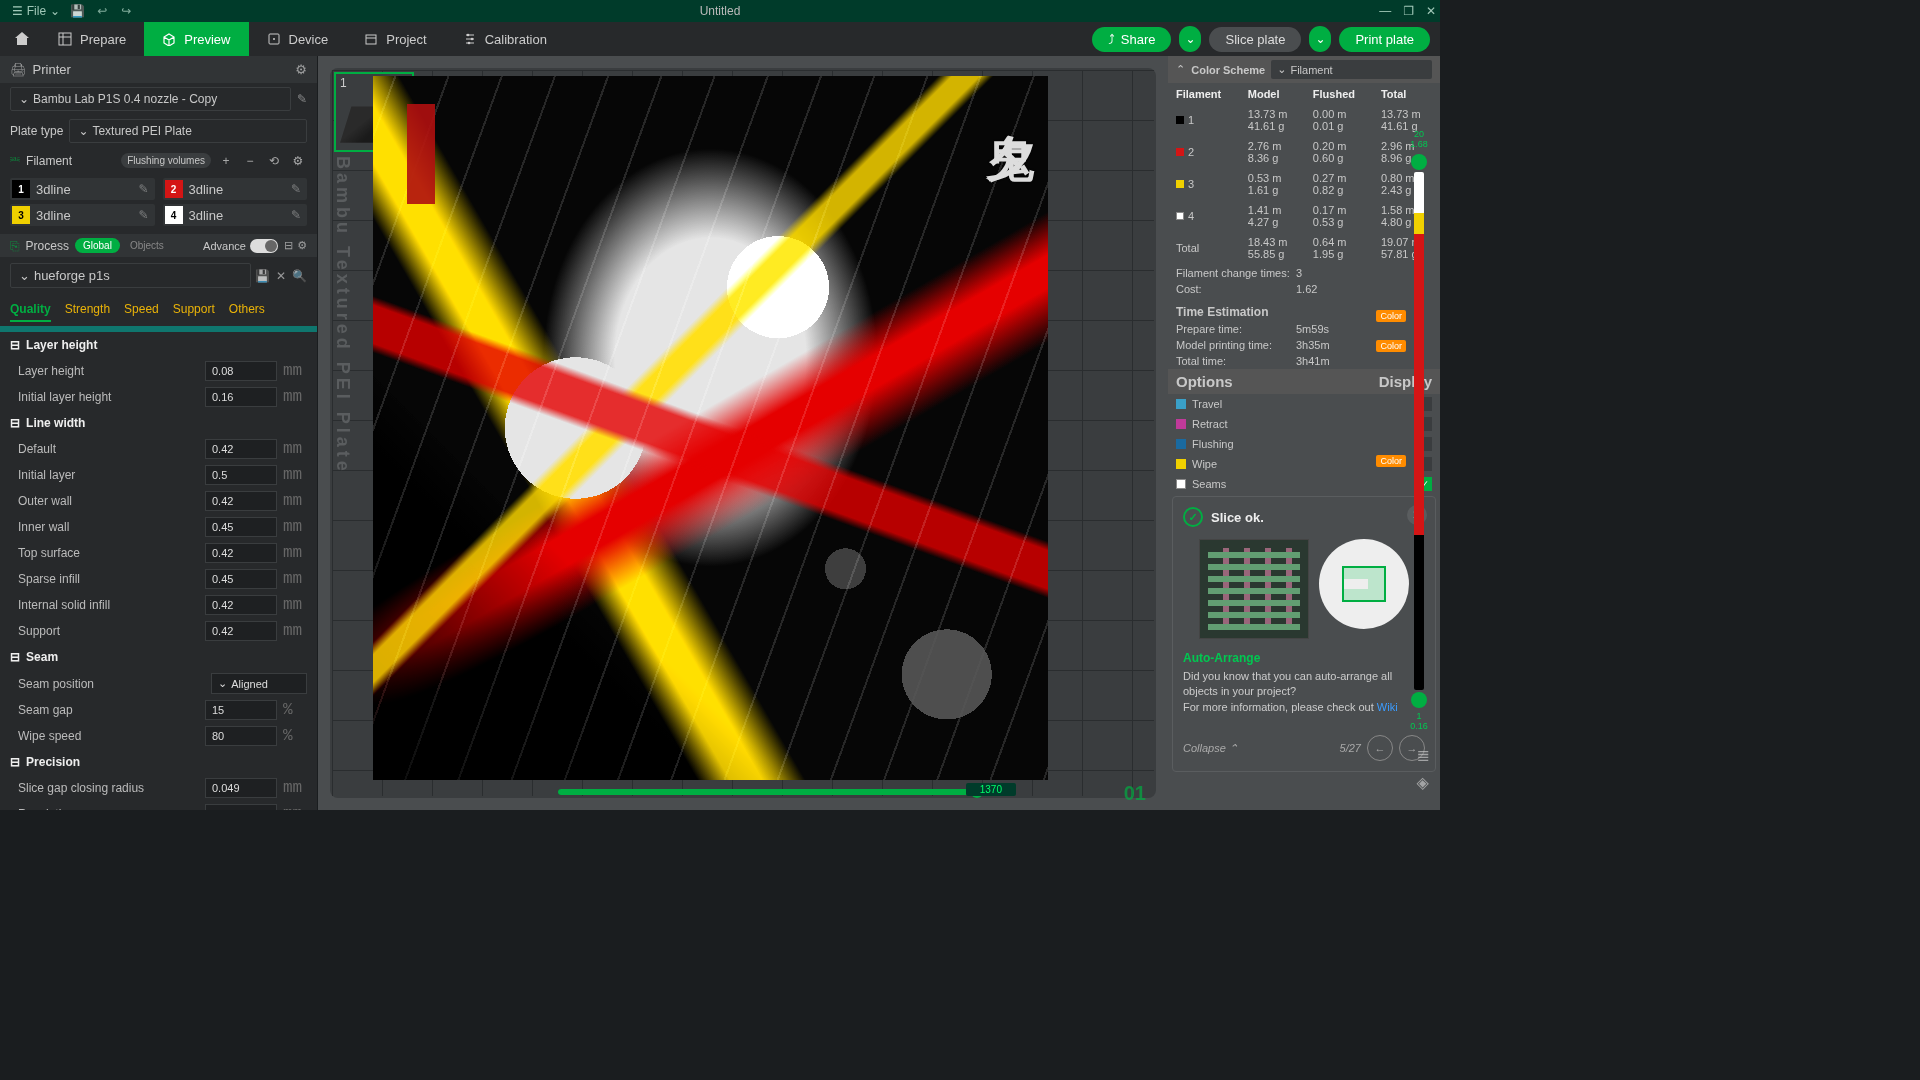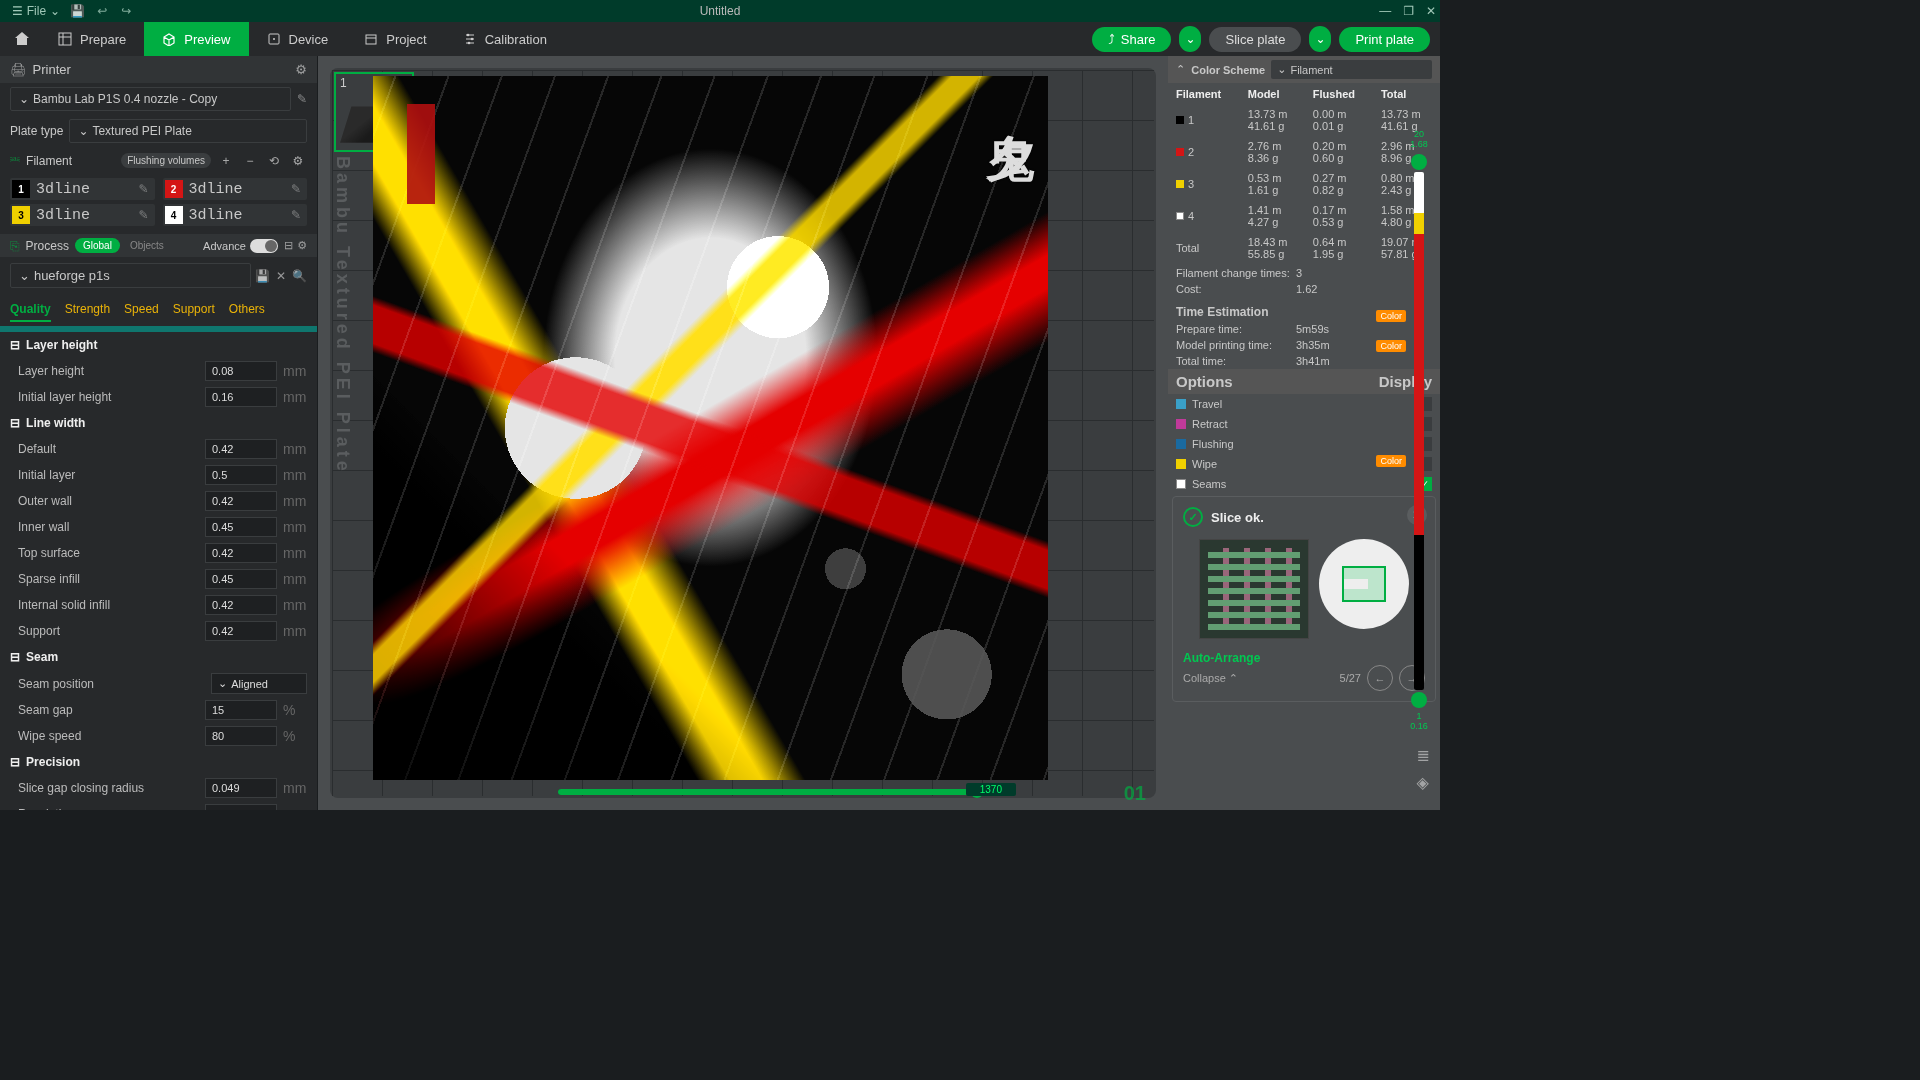--- a/index.html
+++ b/index.html
@@ -27,42 +27,42 @@
 .section-header .gear{margin-left:auto;cursor:pointer;opacity:0.7;}
 .dropdown-row{display:flex;align-items:center;padding:4px 10px;gap:6px;}
 .dropdown{flex:1;background:#27292b;border:1px solid #3a3d3f;padding:4px 8px;border-radius:2px;display:flex;align-items:center;cursor:pointer;font-size:12px;}
 .plate-row{display:flex;align-items:center;padding:4px 10px;gap:6px;font-size:12px;}
 .fil-header{display:flex;align-items:center;padding:6px 10px;gap:6px;}
 .fil-header .fv-btn{font-size:10px;background:#3a3d3f;padding:2px 6px;border-radius:8px;cursor:pointer;}
 .fil-header .small-btn{width:18px;text-align:center;cursor:pointer;opacity:0.8;}
 .fil-grid{display:grid;grid-template-columns:1fr 1fr;gap:4px 8px;padding:4px 10px 8px;}
 .fil-item{display:flex;align-items:center;gap:6px;background:#313436;border-radius:2px;padding:2px;}
 .fil-swatch{width:18px;height:18px;display:flex;align-items:center;justify-content:center;font-size:10px;font-weight:bold;}
-.fil-name{flex:1;font-size:15px;font-family:Liberation Mono, monospace;}
+.fil-name{flex:1;font-size:13px;}
 .fil-edit{opacity:0.5;cursor:pointer;padding:0 4px;}
 .process-bar{display:flex;align-items:center;padding:4px 10px;gap:6px;background:#313436;}
 .global-tag{background:#00ae42;color:#fff;font-size:10px;padding:2px 8px;border-radius:8px;}
 .objects-tag{font-size:10px;color:#888;padding:2px 4px;}
 .advance-toggle{margin-left:auto;display:flex;align-items:center;gap:4px;font-size:11px;}
 .toggle{width:28px;height:14px;background:#ddd;border-radius:7px;position:relative;}
 .toggle::after{content:"";position:absolute;width:12px;height:12px;border-radius:50%;background:#666;top:1px;right:1px;}
 .proc-tools{display:flex;gap:4px;}
 .proc-tools span{cursor:pointer;opacity:0.7;font-size:11px;}
 .preset-row{display:flex;align-items:center;padding:6px 10px;gap:4px;}
 .preset-row .dropdown{font-size:13px;}
 .preset-icons{display:flex;gap:6px;}
 .preset-icons span{cursor:pointer;opacity:0.7;}
 .param-tabs{display:flex;padding:4px 10px;gap:14px;border-bottom:6px solid #0f766e;}
 .param-tab{padding:4px 0;color:#eab308;font-size:12px;cursor:pointer;}
 .param-tab.active{color:#00ae42;border-bottom:2px solid #00ae42;font-weight:bold;}
 .param-section-title{display:flex;align-items:center;gap:6px;padding:6px 10px;font-size:12px;font-weight:bold;color:#eee;background:#27292b;}
 .param-row{display:flex;align-items:center;padding:3px 10px 3px 18px;gap:6px;}
 .param-label{flex:1;font-size:12px;color:#bbb;}
 .param-input{width:72px;background:#1e2022;border:1px solid #3a3d3f;color:#ddd;padding:3px 6px;font-size:11px;}
-.param-unit{width:24px;font-size:14px;color:#666;text-align:left;}
+.param-unit{width:24px;font-size:16px;color:#666;text-align:left;font-family:Liberation Mono, monospace;}
 
 .viewport{flex:1;background:#4a4d4f;position:relative;overflow:hidden;}
 .canvas-bg{position:absolute;inset:12px;background:#3a3d3f;border-radius:8px;}
 .grid-lines{position:absolute;inset:14px;background-image:linear-gradient(#2a2d2f 1px,transparent 1px),linear-gradient(90deg,#2a2d2f 1px,transparent 1px);background-size:50px 50px;}
 .plate-thumb{position:absolute;top:16px;left:16px;width:80px;height:80px;border:2px solid #00ae42;background:#3a3d3f;display:flex;flex-direction:column;}
 .plate-thumb .num{font-size:12px;color:#ccc;padding:2px 4px;}
 .plate-thumb .mini{flex:1;margin:4px;background:linear-gradient(135deg,#2a2a2a 40%,#1a1a1a 60%);transform:perspective(50px) rotateX(30deg) scale(0.8);}
 .print-preview{position:absolute;top:20px;left:55px;right:120px;bottom:30px;background:#1a1a1a;}
 .art{position:absolute;inset:0;background:
   radial-gradient(circle at 60% 30%,#fff 0,#fff 8%,transparent 8%),
@@ -113,21 +113,21 @@
 .tip-imgs{display:flex;gap:10px;margin:12px 0;justify-content:center;}
 .tip-a{width:110px;height:100px;background:#2a3830;border:1px solid #444;position:relative;}
 .tip-a::before{content:"";position:absolute;inset:8px;background:
   repeating-linear-gradient(0deg,#7aca8f 0,#7aca8f 6px,transparent 6px,transparent 12px),
   repeating-linear-gradient(90deg,transparent 0,transparent 15px,#c97a9a 15px,#c97a9a 21px);opacity:0.7;}
 .tip-b{width:90px;height:90px;border-radius:50%;background:#eee;display:flex;align-items:center;justify-content:center;}
 .tip-b-inner{width:44px;height:36px;border:2px solid #00ae42;background:linear-gradient(#bde5cc 33%,transparent 33%,transparent 66%,#bde5cc 66%),linear-gradient(90deg,transparent 60%,#bde5cc 60%);}
 .tip-title{color:#00c851;font-size:12px;font-weight:bold;}
 .tip-body{font-size:11px;color:#ccc;margin-top:4px;line-height:1.4;}
 .tip-body a{color:#3b9cff;text-decoration:none;cursor:pointer;}
-.tip-footer{display:flex;align-items:center;font-size:11px;color:#aaa;}
+.tip-footer{display:flex;align-items:center;margin-top:20px;font-size:11px;color:#aaa;font-style:italic;}
 .tip-footer .nav{margin-left:auto;display:flex;gap:6px;align-items:center;}
 .nav-btn{width:26px;height:26px;border:1px solid #888;border-radius:50%;display:flex;align-items:center;justify-content:center;cursor:pointer;}
 
 .layer-slider{position:absolute;right:10px;top:130px;bottom:78px;width:22px;display:flex;flex-direction:column;align-items:center;}
 .ls-top-label{font-size:9px;color:#00c851;text-align:center;line-height:1.1;margin-bottom:4px;}
 .ls-handle{width:16px;height:16px;border-radius:50%;background:#00ae42;cursor:pointer;}
 .ls-track{flex:1;width:10px;background:linear-gradient(#fff 0%,#fff 8%,#f0d000 8%,#f0d000 12%,#d41515 12%,#d41515 70%,#000 70%);border-radius:2px;margin:2px 0;}
 .ls-bot-label{font-size:9px;color:#00c851;text-align:center;line-height:1.1;margin-top:4px;}
 .color-tag{position:absolute;right:34px;background:#ff8c00;color:#fff;font-size:9px;padding:1px 4px;border-radius:2px;}
 .view-icons{position:absolute;right:10px;bottom:18px;display:flex;flex-direction:column;gap:8px;}
@@ -514,20 +514,24 @@
         <span>Slice ok.</span>
       </div>
       <div class="tip-close">✕</div>
       <div class="tip-imgs">
         <div class="tip-a"></div>
         <div class="tip-b">
             <div class="tip-b-inner"></div>
           </div>
       </div>
       <div class="tip-title">Auto-Arrange</div>
+      <div class="tip-body">
+        <span>Did you know that you can auto-arrange all objects in your project?</span><br>
+        <span>For more information, please check out </span><a>Wiki</a>
+      </div>
       <div class="tip-footer">
         <span><span>Collapse</span> ⌃</span>
         <div class="nav">
           <span>5/27</span>
           <div class="nav-btn">←</div>
           <div class="nav-btn">→</div>
         </div>
       </div>
     </div>
   </div>

